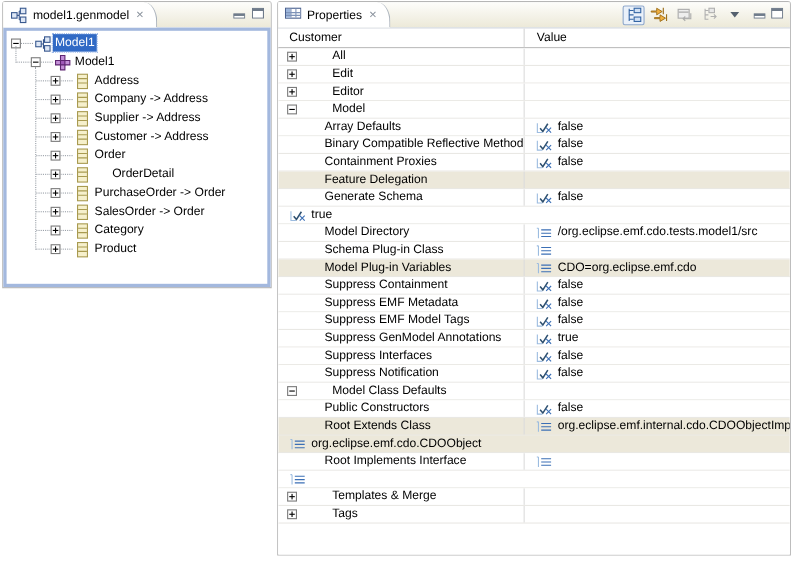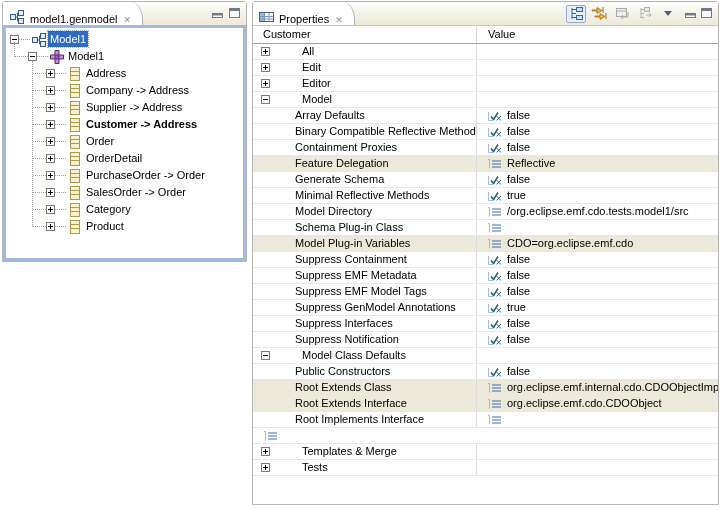--- a/index.html
+++ b/index.html
@@ -5,21 +5,21 @@
   * { box-sizing: border-box; margin: 0; padding: 0; }
   html,body { width: 721px; height: 510px; background: #ffffff; overflow: hidden;
     font-family: "Liberation Sans", "DejaVu Sans", sans-serif; font-size: 11px; color: #000; }
 
   .panel { position: absolute; border: 1px solid #b6b6b6; border-radius: 3px 3px 0 0; background: #fff; }
   .editor-panel { left: 2px; top: 1px; width: 245px; height: 261px; }
   .props-panel  { left: 252px; top: 1px; width: 467px; height: 504px; }
 
   
   .tabbar { height: 23px; background: linear-gradient(#fdfdfb, #ece9d8); display: flex; align-items: stretch; position: relative; }
-  .tab { display: flex; align-items: flex-end; gap: 5px; background: #ffffff; padding: 0 10px 0 6px;
+  .tab { display: flex; align-items: center; gap: 5px; background: #ffffff; padding: 0 10px 0 6px;
          border-right: 1px solid #a8b0ba; border-top-right-radius: 12px 18px; position: relative; z-index: 2; }
   .tab-title { white-space: nowrap; }
   .tab-close { font-size: 9px; color: #8b939e; padding: 0 1px; cursor: default; line-height: 1; }
   .winbtns { margin-left: auto; display: flex; align-items: center; gap: 6px; padding-right: 6px; }
   .toolbar { margin-left: auto; display: flex; align-items: center; gap: 3px; padding-right: 4px; }
   .tbtn { width: 20px; height: 18px; display: flex; align-items: center; justify-content: center; border: 1px solid transparent; border-radius: 2px; }
   .tbtn.pressed { background: #eaf1fa; border-color: #8fa8cc; }
   .menu-tri { width: 0; height: 0; border-left: 4px solid transparent; border-right: 4px solid transparent; border-top: 5px solid #54606e; }
 
   
@@ -137,41 +137,41 @@
           <span class="tlabel" style="left: 78px;">Supplier -&gt; Address</span>
         </div>
         <div class="trow">
           <span class="guide h" style="left: 27px; width: 13px;"></span>
           <span class="guide h" style="left: 49px; width: 11px;"></span>
           <span class="exp plus" style="left: 40px;"></span>
           <span class="ticon" style="left: 61px;"><svg width="16" height="16" viewBox="0 0 16 16">
               <rect x="3.5" y="1.5" width="9" height="13" fill="#f6f0cc" stroke="#a89a50"></rect>
               <path d="M4 5.5 H12 M4 9.5 H12" stroke="#a89a50"></path>
             </svg></span>
-          <span class="tlabel" style="left: 78px; font-weight: bold;">Customer -&gt; Address</span>
+          <span class="tlabel" style="left: 78px;">Customer -&gt; Address</span>
         </div>
         <div class="trow">
           <span class="guide h" style="left: 27px; width: 13px;"></span>
           <span class="guide h" style="left: 49px; width: 11px;"></span>
           <span class="exp plus" style="left: 40px;"></span>
           <span class="ticon" style="left: 61px;"><svg width="16" height="16" viewBox="0 0 16 16">
               <rect x="3.5" y="1.5" width="9" height="13" fill="#f6f0cc" stroke="#a89a50"></rect>
               <path d="M4 5.5 H12 M4 9.5 H12" stroke="#a89a50"></path>
             </svg></span>
           <span class="tlabel" style="left: 78px;">Order</span>
         </div>
         <div class="trow">
           <span class="guide h" style="left: 27px; width: 13px;"></span>
           <span class="guide h" style="left: 49px; width: 11px;"></span>
           <span class="exp plus" style="left: 40px;"></span>
           <span class="ticon" style="left: 61px;"><svg width="16" height="16" viewBox="0 0 16 16">
               <rect x="3.5" y="1.5" width="9" height="13" fill="#f6f0cc" stroke="#a89a50"></rect>
               <path d="M4 5.5 H12 M4 9.5 H12" stroke="#a89a50"></path>
             </svg></span>
-          <span class="tlabel" style="left: 78px;">OrderDetail</span>
+          <span class="tlabel" style="left: 94px;">OrderDetail</span>
         </div>
         <div class="trow">
           <span class="guide h" style="left: 27px; width: 13px;"></span>
           <span class="guide h" style="left: 49px; width: 11px;"></span>
           <span class="exp plus" style="left: 40px;"></span>
           <span class="ticon" style="left: 61px;"><svg width="16" height="16" viewBox="0 0 16 16">
               <rect x="3.5" y="1.5" width="9" height="13" fill="#f6f0cc" stroke="#a89a50"></rect>
               <path d="M4 5.5 H12 M4 9.5 H12" stroke="#a89a50"></path>
             </svg></span>
           <span class="tlabel" style="left: 78px;">PurchaseOrder -&gt; Order</span>
@@ -325,41 +325,33 @@
             <span class="vicon"><svg width="15" height="12" viewBox="0 0 15 12">
                 <path d="M1.5 2 V10.5 H6" fill="none" stroke="#9cbce0"></path>
                 <path d="M4 6.5 L6.5 9.5 L11 2.5" fill="none" stroke="#2e5070" stroke-width="1.4"></path>
                 <path d="M9.5 6 L14 10.5 M14 6 L9.5 10.5" stroke="#3b6fb5"></path>
               </svg></span>
             <span class="pvalue">false</span>
           </div>
         </div>
         <div class="prow prop hl">
           <div class="pcell"><span class="plabel">Feature Delegation</span></div>
-          <div class="vcell">
-            <span class="vicon"><svg width="15" height="12" viewBox="0 0 15 12">
-                <path d="M2.5 1.5 V10.5 M1 1.5 H2.5" fill="none" stroke="#9cbce0"></path>
-                <path d="M5 3 H14 M5 6 H14 M5 9 H14" stroke="#3b6fb5"></path>
-              </svg></span>
-            <span class="pvalue">Reflective</span>
-          </div>
         </div>
         <div class="prow prop">
           <div class="pcell"><span class="plabel">Generate Schema</span></div>
           <div class="vcell">
             <span class="vicon"><svg width="15" height="12" viewBox="0 0 15 12">
                 <path d="M1.5 2 V10.5 H6" fill="none" stroke="#9cbce0"></path>
                 <path d="M4 6.5 L6.5 9.5 L11 2.5" fill="none" stroke="#2e5070" stroke-width="1.4"></path>
                 <path d="M9.5 6 L14 10.5 M14 6 L9.5 10.5" stroke="#3b6fb5"></path>
               </svg></span>
             <span class="pvalue">false</span>
           </div>
         </div>
         <div class="prow prop">
-          <div class="pcell"><span class="plabel">Minimal Reflective Methods</span></div>
           <div class="vcell">
             <span class="vicon"><svg width="15" height="12" viewBox="0 0 15 12">
                 <path d="M1.5 2 V10.5 H6" fill="none" stroke="#9cbce0"></path>
                 <path d="M4 6.5 L6.5 9.5 L11 2.5" fill="none" stroke="#2e5070" stroke-width="1.4"></path>
                 <path d="M9.5 6 L14 10.5 M14 6 L9.5 10.5" stroke="#3b6fb5"></path>
               </svg></span>
             <span class="pvalue">true</span>
           </div>
         </div>
         <div class="prow prop">
@@ -479,21 +471,20 @@
           <div class="pcell"><span class="plabel">Root Extends Class</span></div>
           <div class="vcell">
             <span class="vicon"><svg width="15" height="12" viewBox="0 0 15 12">
                 <path d="M2.5 1.5 V10.5 M1 1.5 H2.5" fill="none" stroke="#9cbce0"></path>
                 <path d="M5 3 H14 M5 6 H14 M5 9 H14" stroke="#3b6fb5"></path>
               </svg></span>
             <span class="pvalue">org.eclipse.emf.internal.cdo.CDOObjectImpl</span>
           </div>
         </div>
         <div class="prow prop hl">
-          <div class="pcell"><span class="plabel">Root Extends Interface</span></div>
           <div class="vcell">
             <span class="vicon"><svg width="15" height="12" viewBox="0 0 15 12">
                 <path d="M2.5 1.5 V10.5 M1 1.5 H2.5" fill="none" stroke="#9cbce0"></path>
                 <path d="M5 3 H14 M5 6 H14 M5 9 H14" stroke="#3b6fb5"></path>
               </svg></span>
             <span class="pvalue">org.eclipse.emf.cdo.CDOObject</span>
           </div>
         </div>
         <div class="prow prop">
           <div class="pcell"><span class="plabel">Root Implements Interface</span></div>
@@ -514,20 +505,20 @@
             <span class="pvalue"></span>
           </div>
         </div>
         <div class="prow cat">
           <div class="pcell"><span class="exp plus"></span><span class="plabel">Templates &amp; Merge</span></div>
           <div class="vcell">
             <span class="pvalue"></span>
           </div>
         </div>
         <div class="prow cat">
-          <div class="pcell"><span class="exp plus"></span><span class="plabel">Tests</span></div>
+          <div class="pcell"><span class="exp plus"></span><span class="plabel">Tags</span></div>
           <div class="vcell">
             <span class="pvalue"></span>
           </div>
         </div>
       </div>
   </div>
 </div>
 
 </body></html>

